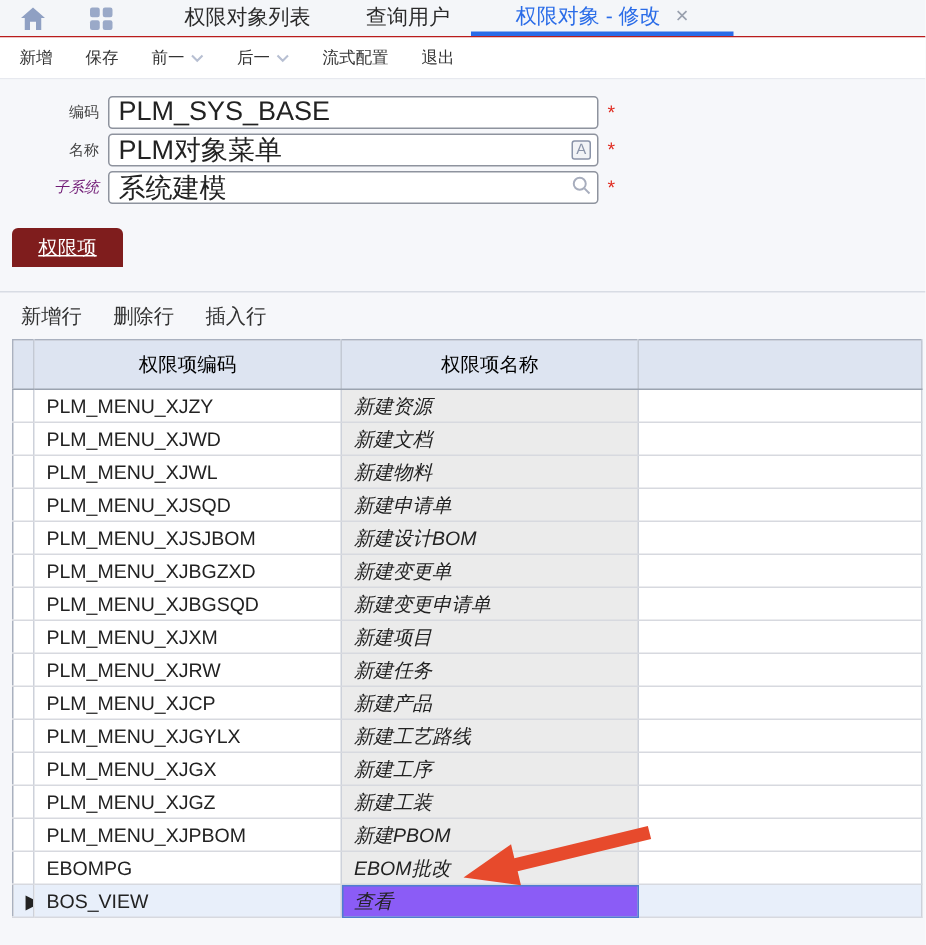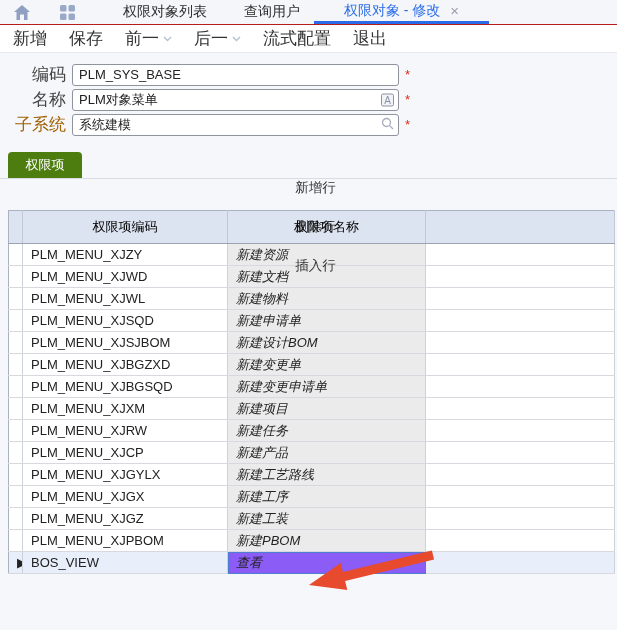--- a/index.html
+++ b/index.html
@@ -24,53 +24,54 @@
   .tab.first { margin-left:24px; min-width:130px; }
   .tab.second { min-width:76px; }
   .tab.active {
     color:#2a6ce8; border-bottom:3px solid #2a6ce8; min-width:175px; gap:10px;
   }
   .tab .close-x { color:#99a0ae; font-size:15px; line-height:1; margin-top:-1px; }
 
   
   .toolbar {
     height:28px; background:#ffffff; border-bottom:1px solid #e7e9ef;
-    display:flex; padding-left:13px; gap:22px; font-size:17px;
+    display:flex; padding-left:13px; gap:22px; font-size:11px;
   }
   .tbtn { display:flex; align-items:center; gap:4px; color:#333; cursor:default; white-space:nowrap; }
   .chev { width:9px; height:9px; display:inline-block; }
   .chev svg { display:block; }
 
   
   .content { position:relative; height:576px; background:#f6f7fa; }
   .form { padding-top:9px; }
   .frow { display:flex; align-items:center; height:25px; }
-  .flabel { width:72px; text-align:right; padding-right:6px; color:#444; font-size:17px; }
-  .flabel.link { color:#a16207; }
+  .flabel { width:72px; text-align:right; padding-right:6px; color:#444; font-size:10px; }
+  .flabel.link { color:#701a75;font-style:italic; }
   .fctrl { position:relative; width:327px; }
   .fctrl input {
     width:327px; height:22px; border:1px solid #8e939e; border-radius:3px;
-    padding:0 14px 0 6px; font-size:13px; font-family:inherit; color:#222; background:#fff; outline:none;
+    padding:0 14px 0 6px; font-size:18px; font-family:inherit; color:#222; background:#fff; outline:none;
   }
   .fctrl input.noicon { padding-right:6px; }
   .ficon { position:absolute; right:5px; top:50%; transform:translateY(-50%); color:#8a93a8; }
   .a-icon {
     display:inline-block; width:13px; height:13px; border:1px solid #8a93a8; border-radius:2px;
     font-size:10px; line-height:11px; text-align:center; color:#8a93a8; background:#f2f3f6;
   }
   .req { color:#e02a1f; margin-left:6px; font-size:13px; }
 
   
   .panel-tab {
-    margin:15px 0 0 8px; width:74px; height:26px; background:#4d7c0f; color:#fff;
+    margin:15px 0 16px 8px; width:74px; height:26px; background:#7f1d1d; color:#fff;
     font-size:13px; display:flex; align-items:center; justify-content:center;
     border-radius:4px 4px 0 0;
+    text-decoration:underline;
   }
   .panel-body { border-top:1px solid #d8dce4; }
-  .grid-toolbar { height:31px; display:flex; align-items:center; gap:21px; padding-left:14px; font-size:13.5px;flex-direction:column; }
+  .grid-toolbar { height:31px; display:flex; align-items:center; gap:21px; padding-left:14px; font-size:13.5px; }
   .gbtn { color:#333; cursor:default; }
 
   
   table.grid {
     margin-left:8px; width:607px; border-collapse:collapse; table-layout:fixed;
     background:#fff; border:1px solid #aab1bf;
   }
   table.grid th {
     height:33px; background:#dde4f1; font-weight:normal; font-size:13px; color:#000000;
     border-right:1px solid #c3c9d4; border-bottom:1px solid #9ba3b0; text-align:center;
@@ -275,20 +276,26 @@
               <td>PLM_MENU_XJGZ</td>
               <td class="namecell">新建工装</td>
               <td class="lastcol"></td>
             </tr>
             <tr>
               <td class="marker"></td>
               <td>PLM_MENU_XJPBOM</td>
               <td class="namecell">新建PBOM</td>
               <td class="lastcol"></td>
             </tr>
+            <tr>
+              <td class="marker"></td>
+              <td>EBOMPG</td>
+              <td class="namecell">EBOM批改</td>
+              <td class="lastcol"></td>
+            </tr>
             <tr class="selected">
               <td class="marker">▶</td>
               <td>BOS_VIEW</td>
               <td class="namecell">查看</td>
               <td class="lastcol"></td>
             </tr>
           </tbody>
       </table>
     </div>
   </div>

